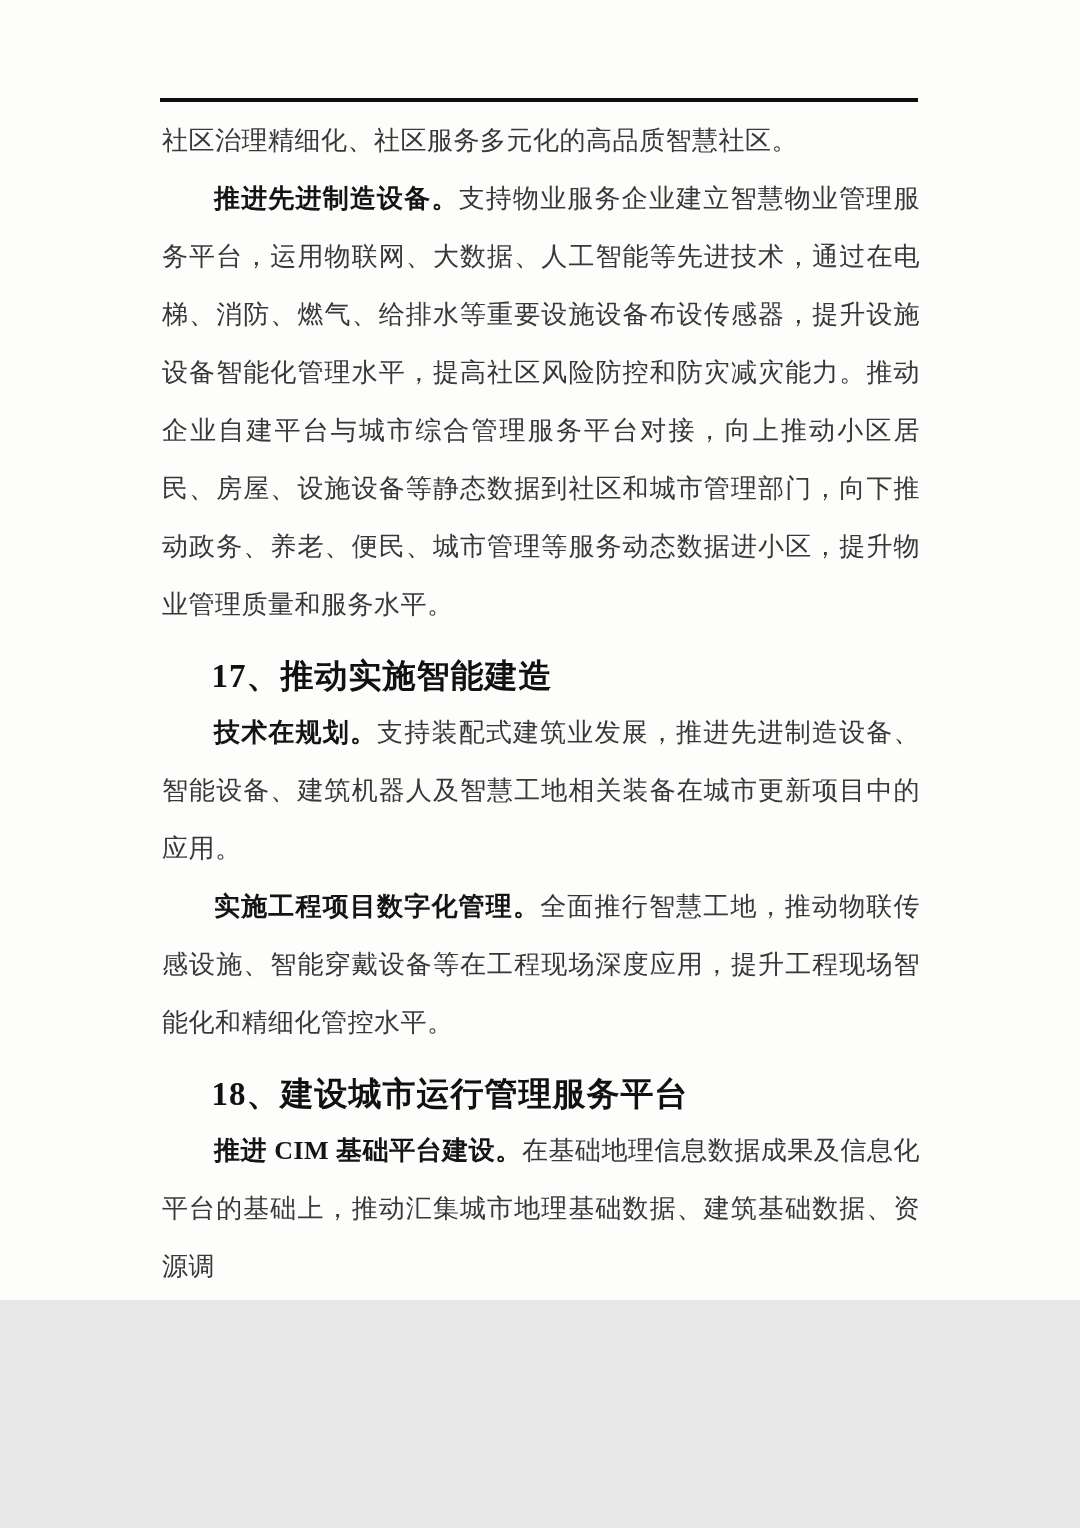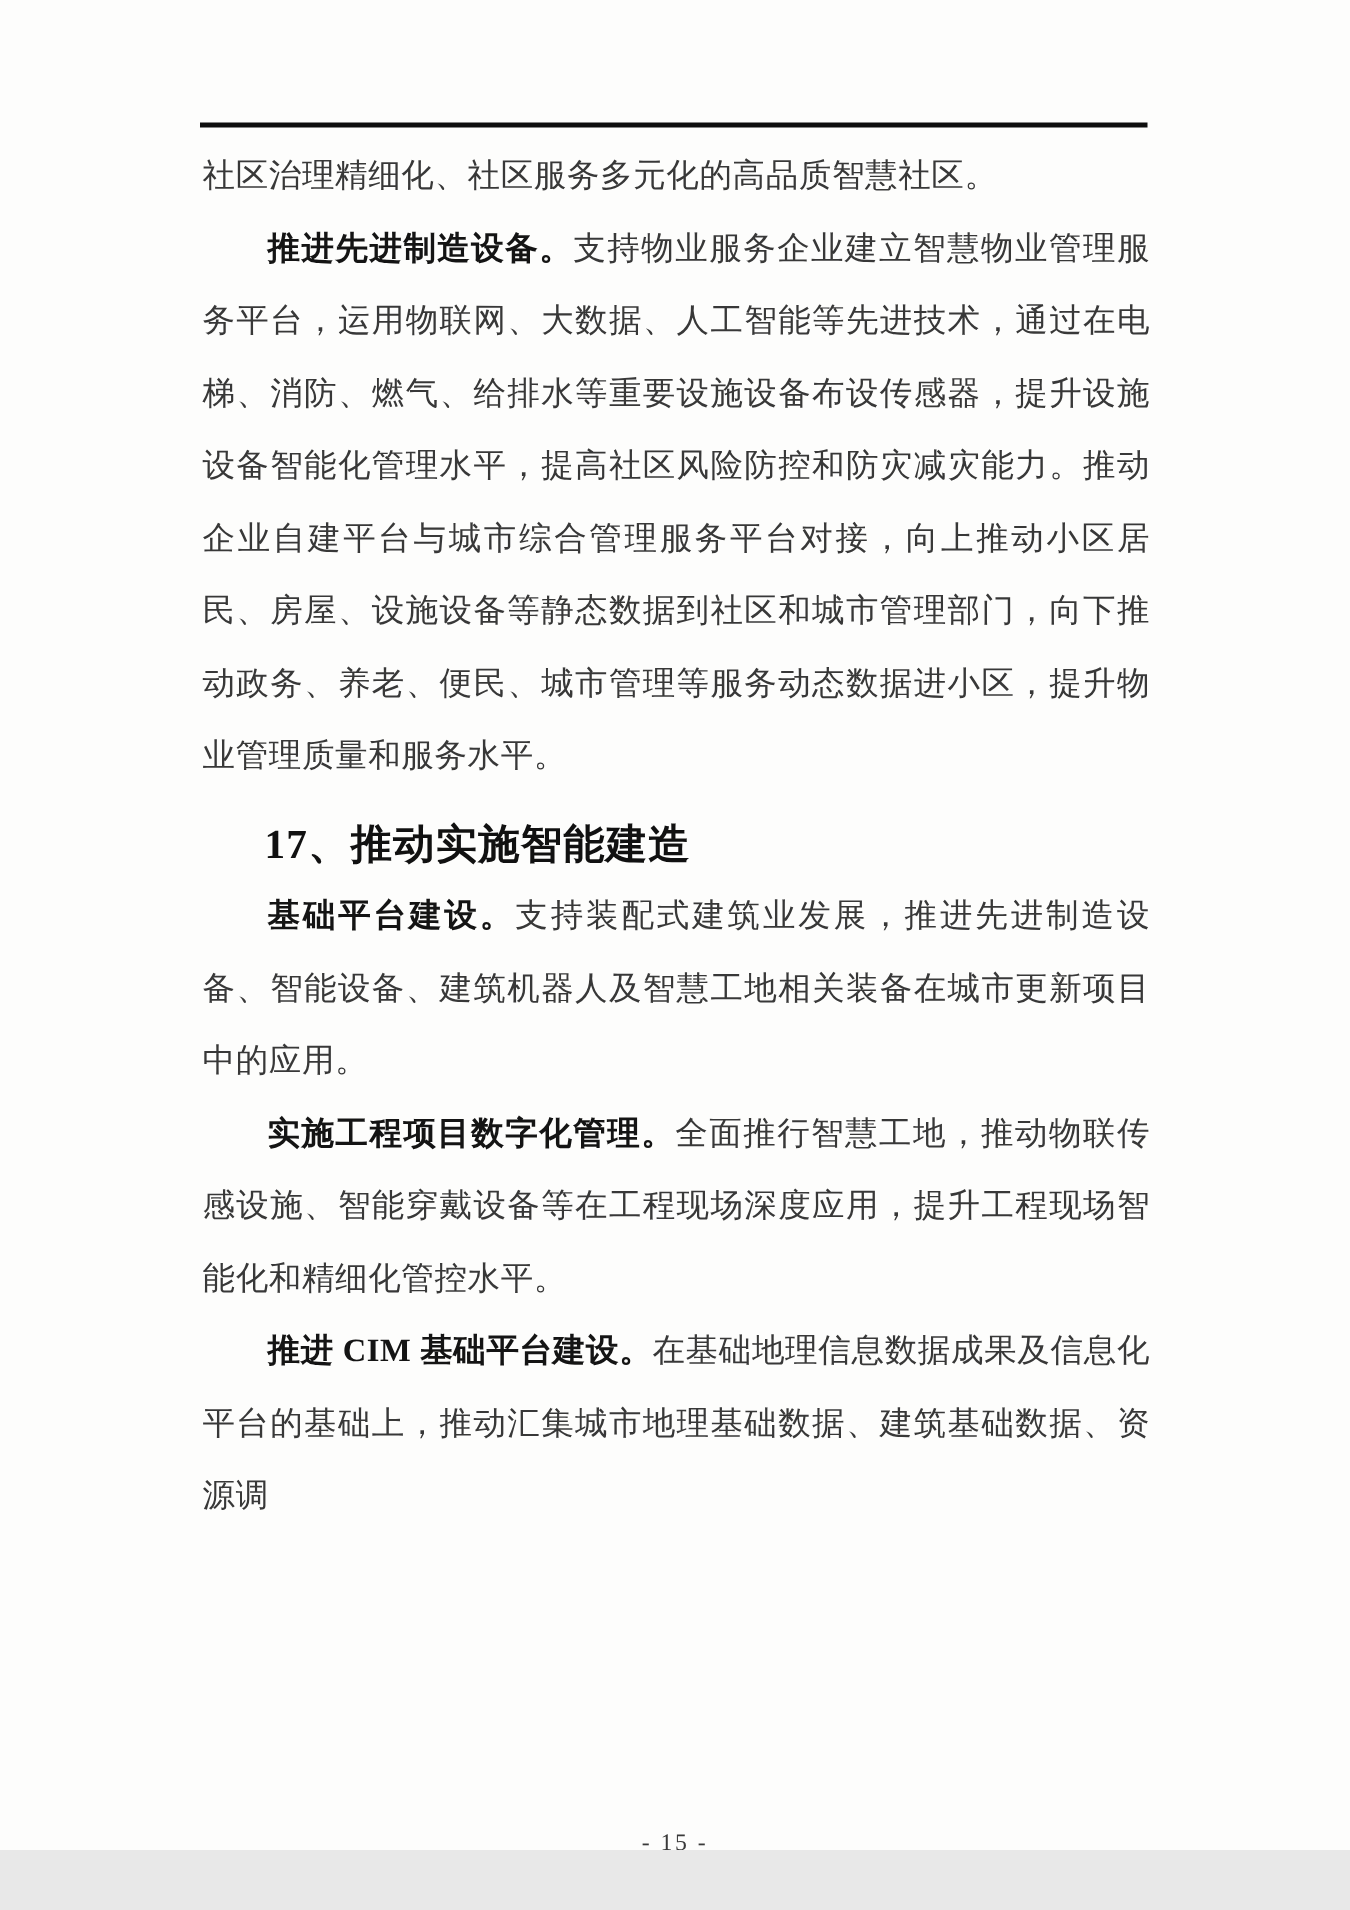--- a/index.html
+++ b/index.html
@@ -4,21 +4,21 @@
 <style>
   html, body {
     margin: 0;
     padding: 0;
     background: #e8e8e8;
     font-family: "Liberation Serif", "DejaVu Serif", serif;
   }
   .page {
     position: relative;
     width: 1080px;
-    height: 1480px;
+    height: 1300px;
     margin: 0 auto;
     background: #fdfdfc;
     overflow: hidden;
     color: #383838;
   }
   .header-rule {
     position: absolute;
     left: 160px;
     top: 98px;
     width: 758px;
@@ -72,20 +72,21 @@
 </style>
 </head>
 <body>
 
 <div class="page">
   <div class="header-rule"></div>
   <main class="doc-body">
       <p class="para no-indent">社区治理精细化、社区服务多元化的高品质智慧社区。</p>
       <p class="para"><b>推进先进制造设备。</b><span>支持物业服务企业建立智慧物业管理服务平台，运用物联网、大数据、人工智能等先进技术，通过在电梯、消防、燃气、给排水等重要设施设备布设传感器，提升设施设备智能化管理水平，提高社区风险防控和防灾减灾能力。推动企业自建平台与城市综合管理服务平台对接，向上推动小区居民、房屋、设施设备等静态数据到社区和城市管理部门，向下推动政务、养老、便民、城市管理等服务动态数据进小区，提升物业管理质量和服务水平。</span></p>
       <h2 class="heading">17、推动实施智能建造</h2>
-      <p class="para"><b>基础平台建设。</b><span>支持装配式建筑业发展，推进先进制造设备、智能设备、建筑机器人及智慧工地相关装备在城市更新项目中的应用。</span></p>
+      <p class="para"><b>技术在规划。</b><span>支持装配式建筑业发展，推进先进制造设备、智能设备、建筑机器人及智慧工地相关装备在城市更新项目中的应用。</span></p>
       <p class="para"><b>实施工程项目数字化管理。</b><span>全面推行智慧工地，推动物联传感设施、智能穿戴设备等在工程现场深度应用，提升工程现场智能化和精细化管控水平。</span></p>
+      <h2 class="heading">18、建设城市运行管理服务平台</h2>
       <p class="para"><b>推进 CIM 基础平台建设。</b><span>在基础地理信息数据成果及信息化平台的基础上，推动汇集城市地理基础数据、建筑基础数据、资源调</span></p>
     </main>
   <div class="footer">
     <span class="page-number">- 15 -</span>
   </div>
 </div>
 
 </body></html>

